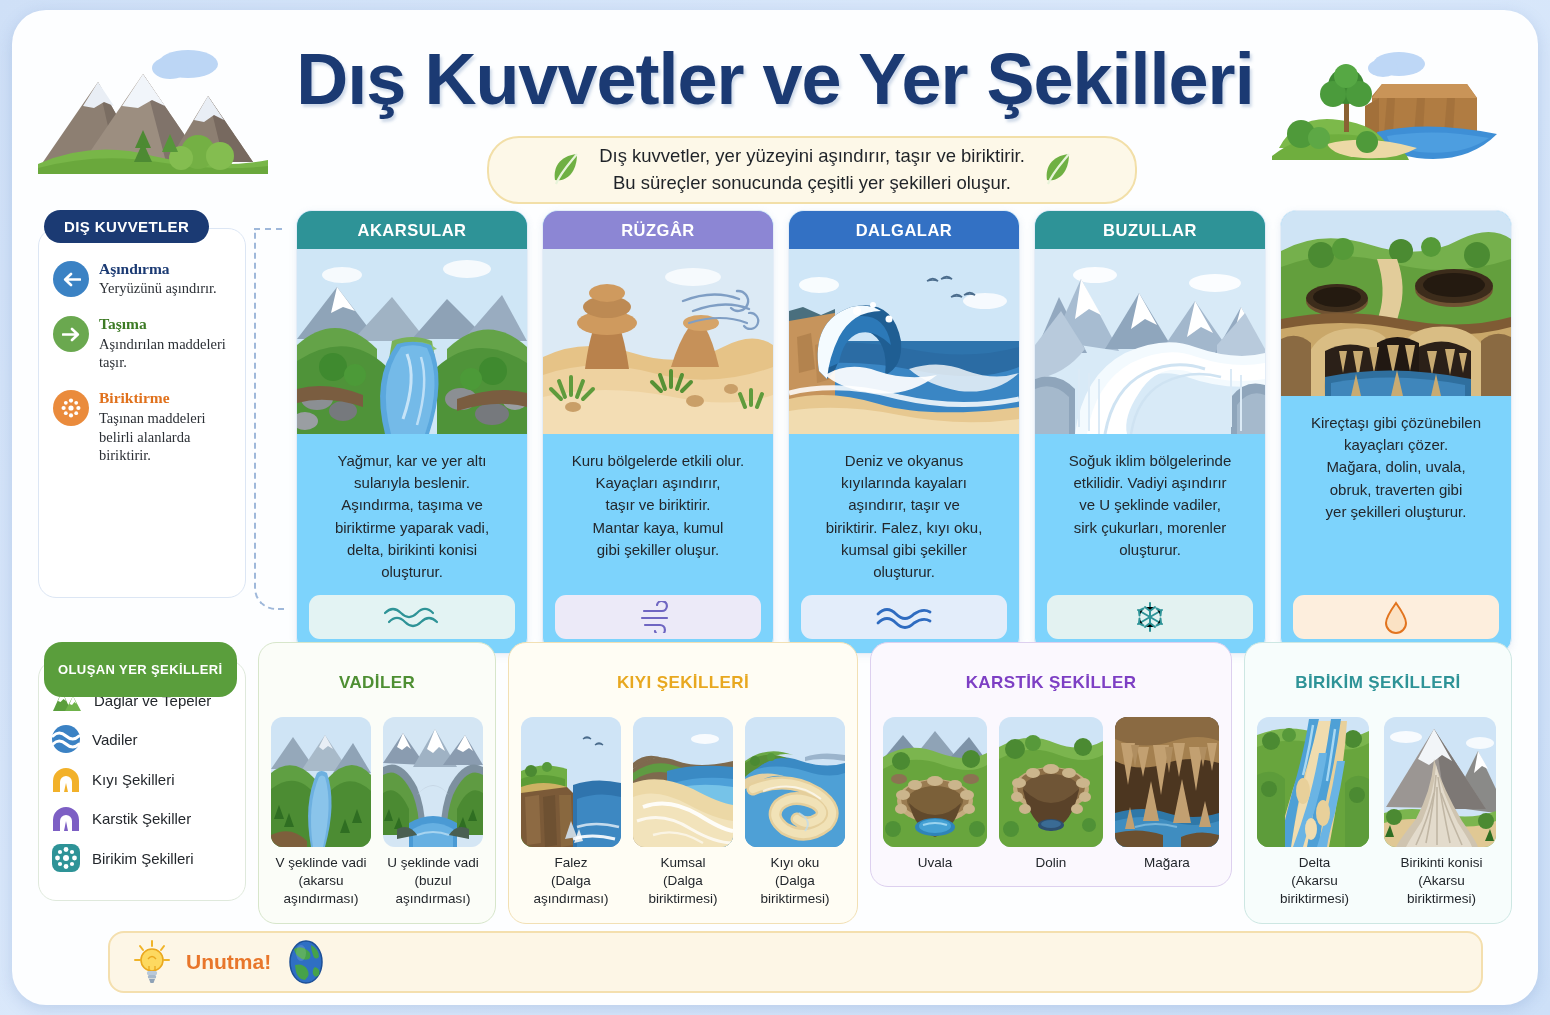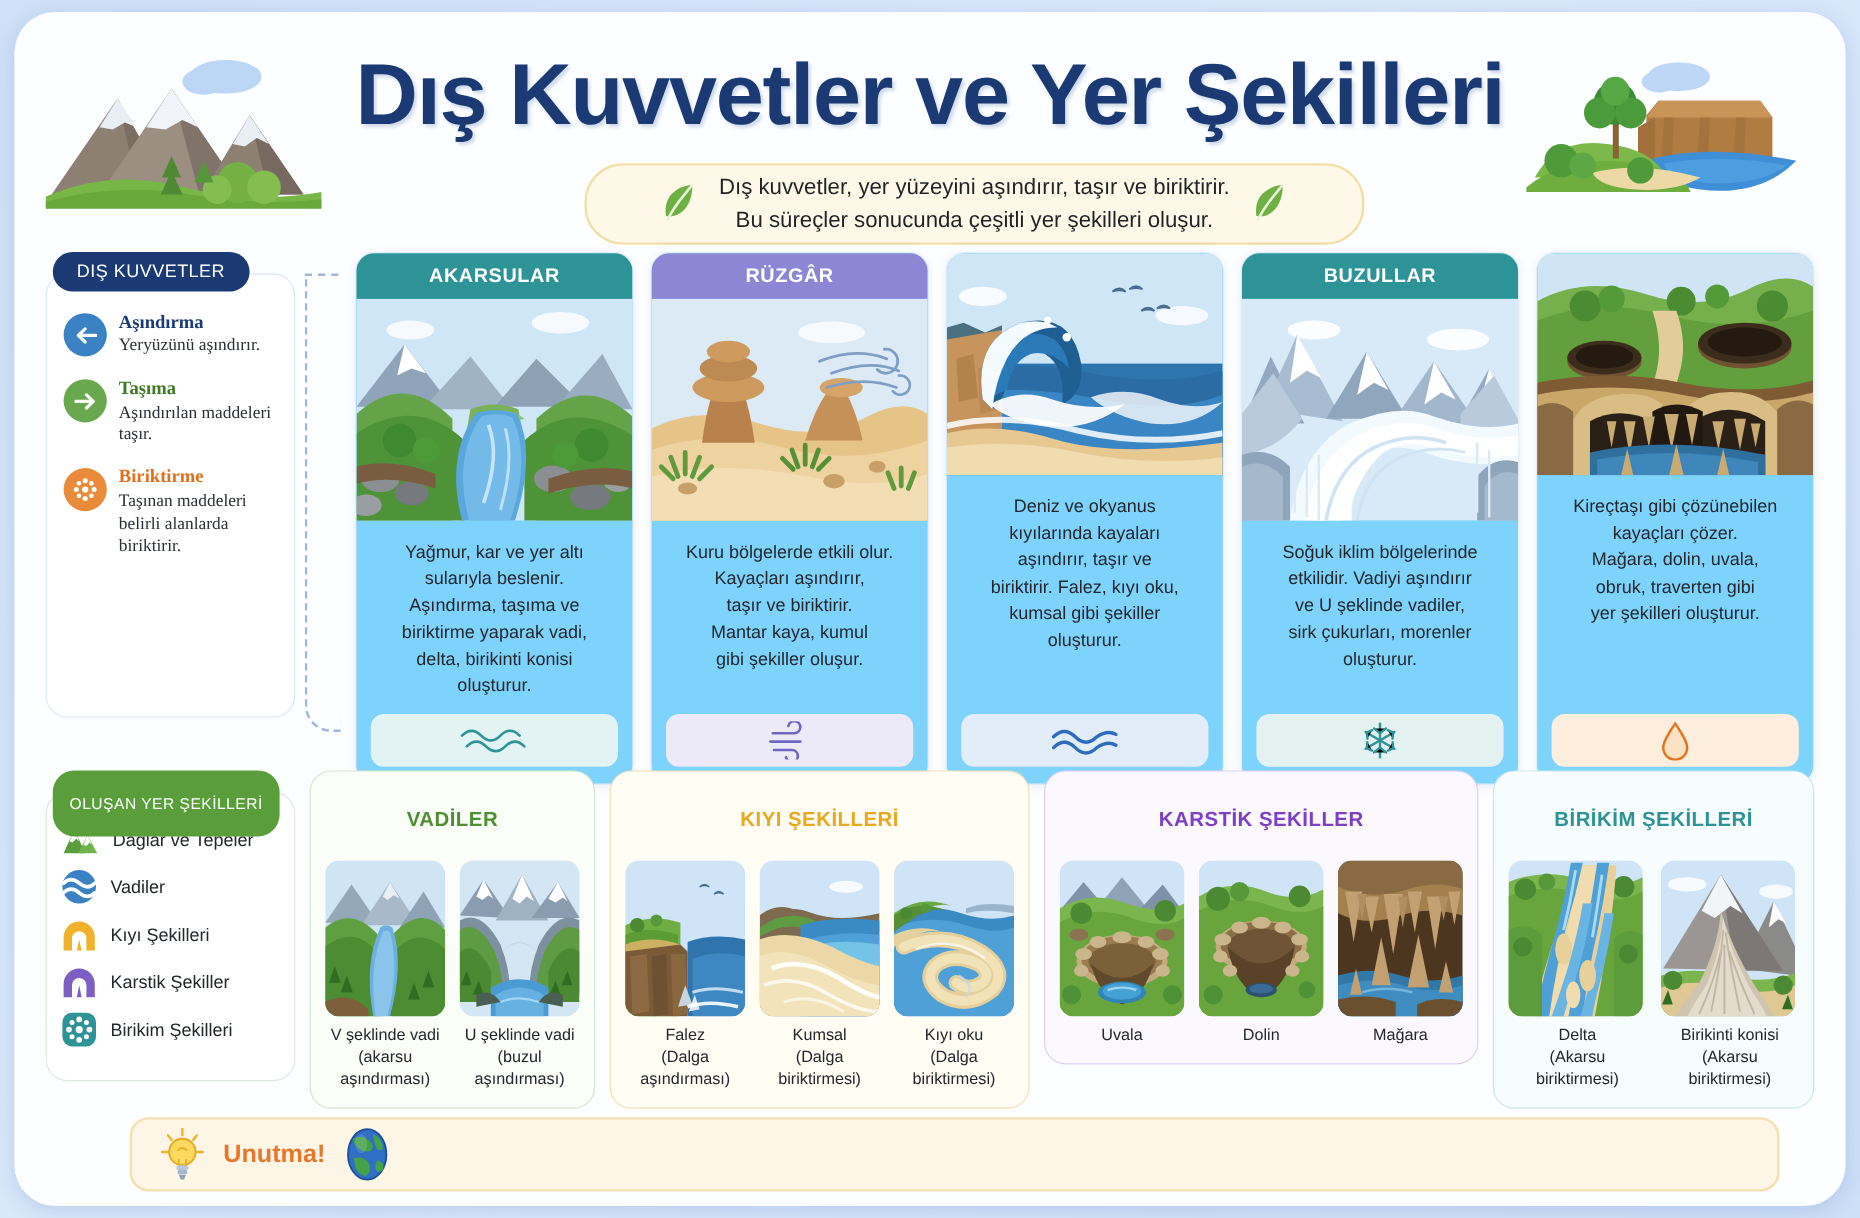--- a/index.html
+++ b/index.html
@@ -84,21 +84,21 @@
     background: #ffffff;
     padding: 30px 14px 18px 14px;
     min-height: 370px;
   }
   .side-badge {
     position: absolute;
     left: 6px; top: 0;
     background: #1b3a73;
     color: #fff;
     font-size: 15px;
-    font-weight: 400;
+    font-weight: 700;
     letter-spacing: .4px;
     padding: 8px 20px;
     border-radius: 18px;
     z-index: 3;
     white-space: nowrap;
   }
   .side-badge.green { background: #5a9e3c; }
 
   .force-item { display: flex; gap: 10px; margin-bottom: 16px; align-items: flex-start; font-family: Liberation Serif, serif; }
   .force-icon {
@@ -457,20 +457,21 @@
           <div class="fcard-pill" style="background:#eceaf8">
             <svg width="44" height="32" viewBox="0 0 44 32">
               <path d="M8 10 H26 a5 5 0 1 0 -5 -6" stroke="#6f66c2" stroke-width="2.2" fill="none" stroke-linecap="round"></path>
               <path d="M6 17 H31" stroke="#6f66c2" stroke-width="2.2" fill="none" stroke-linecap="round"></path>
               <path d="M9 24 H24 a5 5 0 1 1 -5 6" stroke="#6f66c2" stroke-width="2.2" fill="none" stroke-linecap="round"></path>
             </svg>
           </div>
         </div>
 
         <div class="fcard">
+          <div class="fcard-head" style="background:#3371c4">DALGALAR</div>
           <div class="fcard-img">
             <svg viewBox="0 0 230 185" preserveAspectRatio="xMidYMid slice">
               <rect width="230" height="185" fill="#cfe6f7"></rect>
               <ellipse cx="30" cy="36" rx="20" ry="8" fill="#fff" opacity=".85"></ellipse>
               <ellipse cx="196" cy="52" rx="22" ry="8" fill="#fff" opacity=".8"></ellipse>
               <path d="M138 32 q6 -5 11 0 q-5 -2 -11 0" stroke="#4b6c8c" stroke-width="1.6" fill="none"></path>
               <path d="M152 30 q6 -5 11 0 q-5 -2 -11 0" stroke="#4b6c8c" stroke-width="1.6" fill="none"></path>
               <path d="M162 48 q6 -5 11 0 q-5 -2 -11 0" stroke="#4b6c8c" stroke-width="1.6" fill="none"></path>
               <path d="M175 46 q6 -5 11 0 q-5 -2 -11 0" stroke="#4b6c8c" stroke-width="1.6" fill="none"></path>
               <rect x="0" y="92" width="230" height="93" fill="#2e74ad"></rect>

